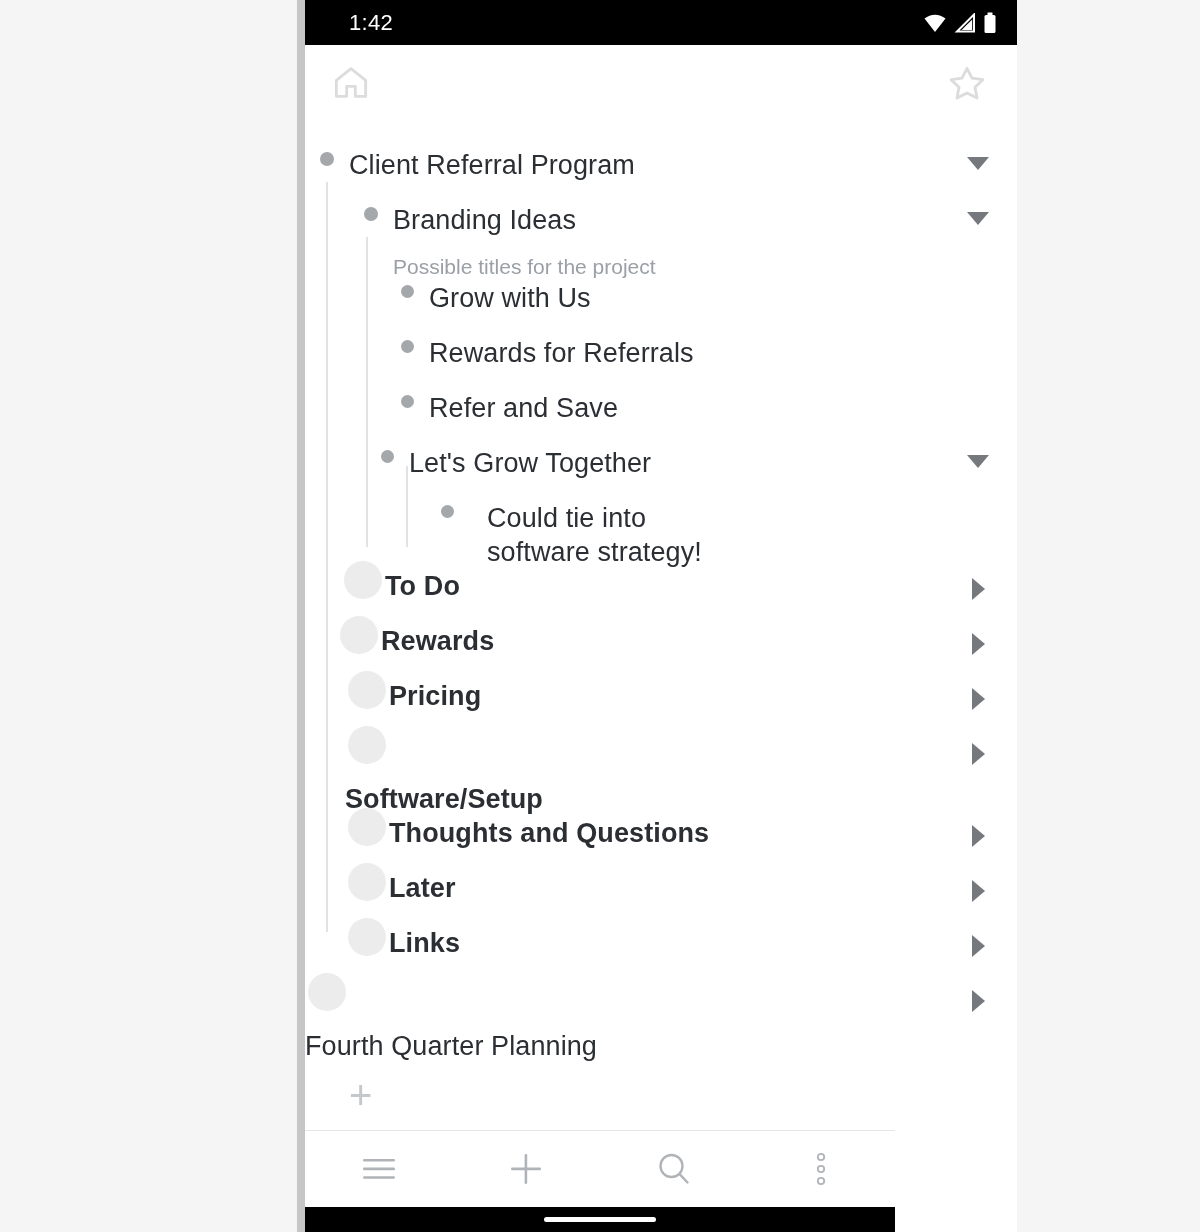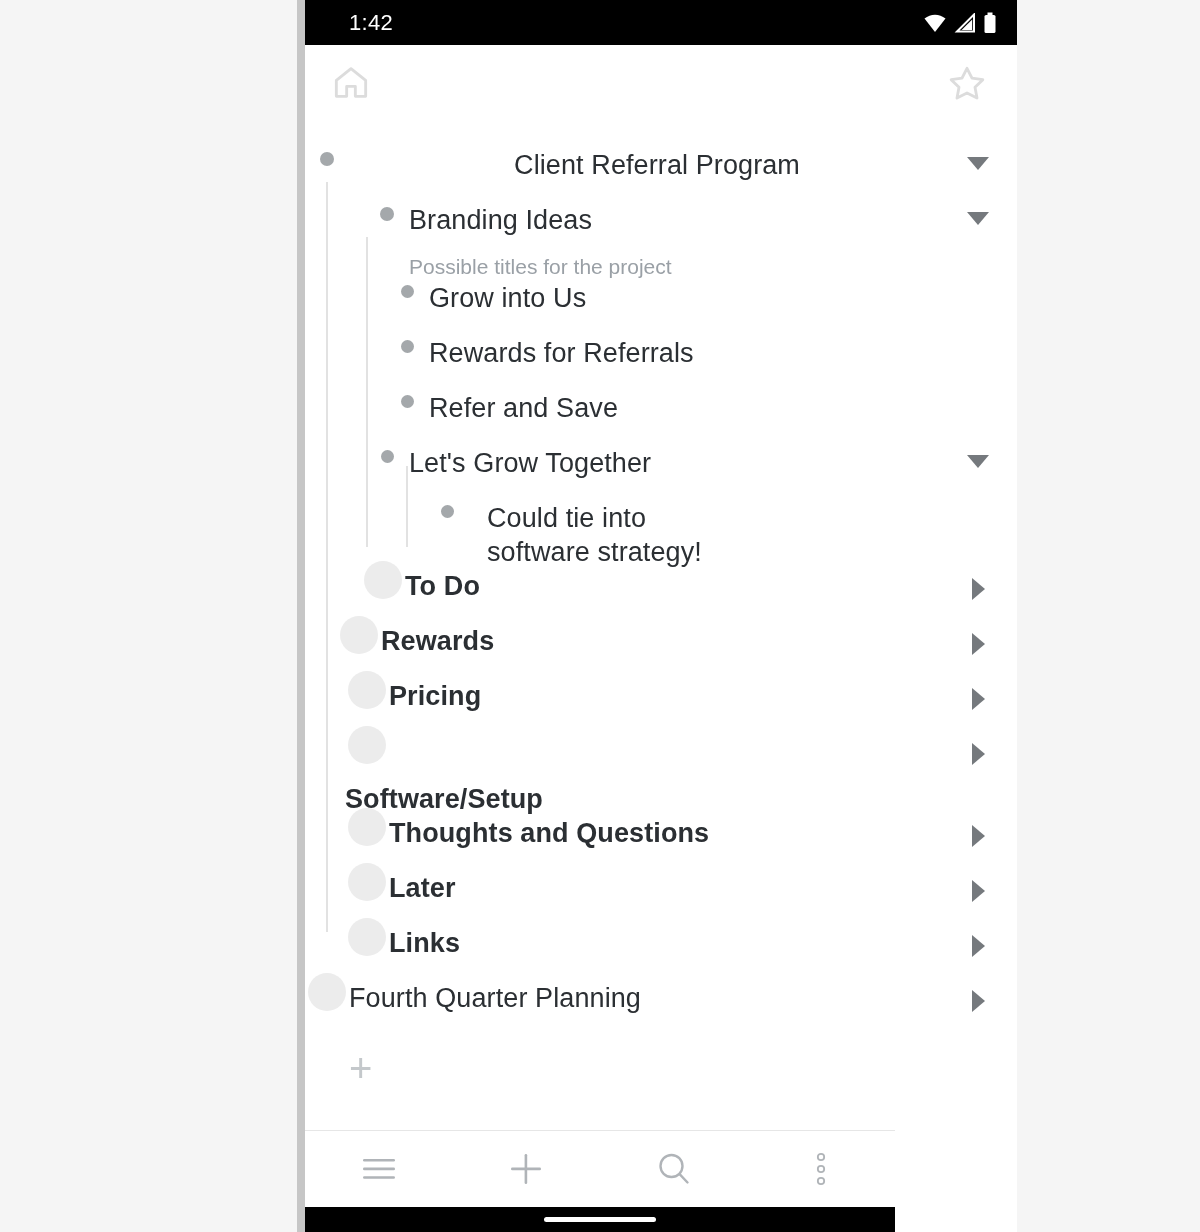--- a/index.html
+++ b/index.html
@@ -265,53 +265,53 @@
       <span>
         <svg width="40" height="40" viewBox="0 0 24 24" fill="none" stroke="#dcdcdc" stroke-width="1.7" stroke-linejoin="round">
           <path d="M12 3.2 L15 9.1 L21.5 10 L16.8 14.6 L18 21 L12 18 L6 21 L7.2 14.6 L2.5 10 L9 9.1 Z"></path>
         </svg>
       </span>
     </div>
 
     <div class="outline" id="outline">
 
       <div class="row">
-          <div class="row-main" style="padding-left: 0px; text-align: center;">
+          <div class="row-main" style="padding-left: 0px;">
             <div class="bullet-wrap">
               <div class="bullet"></div>
             </div>
             <div class="label-col">
               <div class="label">Client Referral Program</div>
             </div>
           </div>
           <div class="caret">
             <div class="tri-down"></div>
           </div>
         </div>
         <div class="row">
-          <div class="row-main" style="padding-left: 60px;">
+          <div class="row-main" style="padding-left: 44px;">
             <div class="bullet-wrap">
               <div class="bullet"></div>
             </div>
             <div class="label-col">
               <div class="label">Branding Ideas</div>
               <div class="note">Possible titles for the project</div>
             </div>
           </div>
           <div class="caret">
             <div class="tri-down"></div>
           </div>
         </div>
         <div class="row">
           <div class="row-main" style="padding-left: 80px;">
             <div class="bullet-wrap">
               <div class="bullet small"></div>
             </div>
             <div class="label-col">
-              <div class="label">Grow into Us</div>
+              <div class="label">Grow with Us</div>
             </div>
           </div>
           <div class="caret empty"></div>
         </div>
         <div class="row">
           <div class="row-main" style="padding-left: 80px;">
             <div class="bullet-wrap">
               <div class="bullet small"></div>
             </div>
             <div class="label-col">
@@ -349,21 +349,21 @@
             <div class="bullet-wrap">
               <div class="bullet small"></div>
             </div>
             <div class="label-col">
               <div class="label" style="max-width: 260px;">Could tie into software strategy!</div>
             </div>
           </div>
           <div class="caret empty"></div>
         </div>
         <div class="row">
-          <div class="row-main" style="padding-left: 56px;">
+          <div class="row-main" style="padding-left: 36px;">
             <div class="bullet-wrap">
               <div class="bullet halo"></div>
             </div>
             <div class="label-col">
               <div class="label bold">To Do</div>
             </div>
           </div>
           <div class="caret">
             <div class="tri-right"></div>
           </div>
@@ -440,21 +440,21 @@
             </div>
             <div class="label-col">
               <div class="label bold">Links</div>
             </div>
           </div>
           <div class="caret">
             <div class="tri-right"></div>
           </div>
         </div>
         <div class="row">
-          <div class="row-main" style="padding-left: 0px;">
+          <div class="row-main" style="padding-left: 0px; flex-direction: column;">
             <div class="bullet-wrap">
               <div class="bullet halo"></div>
             </div>
             <div class="label-col">
               <div class="label">Fourth Quarter Planning</div>
             </div>
           </div>
           <div class="caret">
             <div class="tri-right"></div>
           </div>

